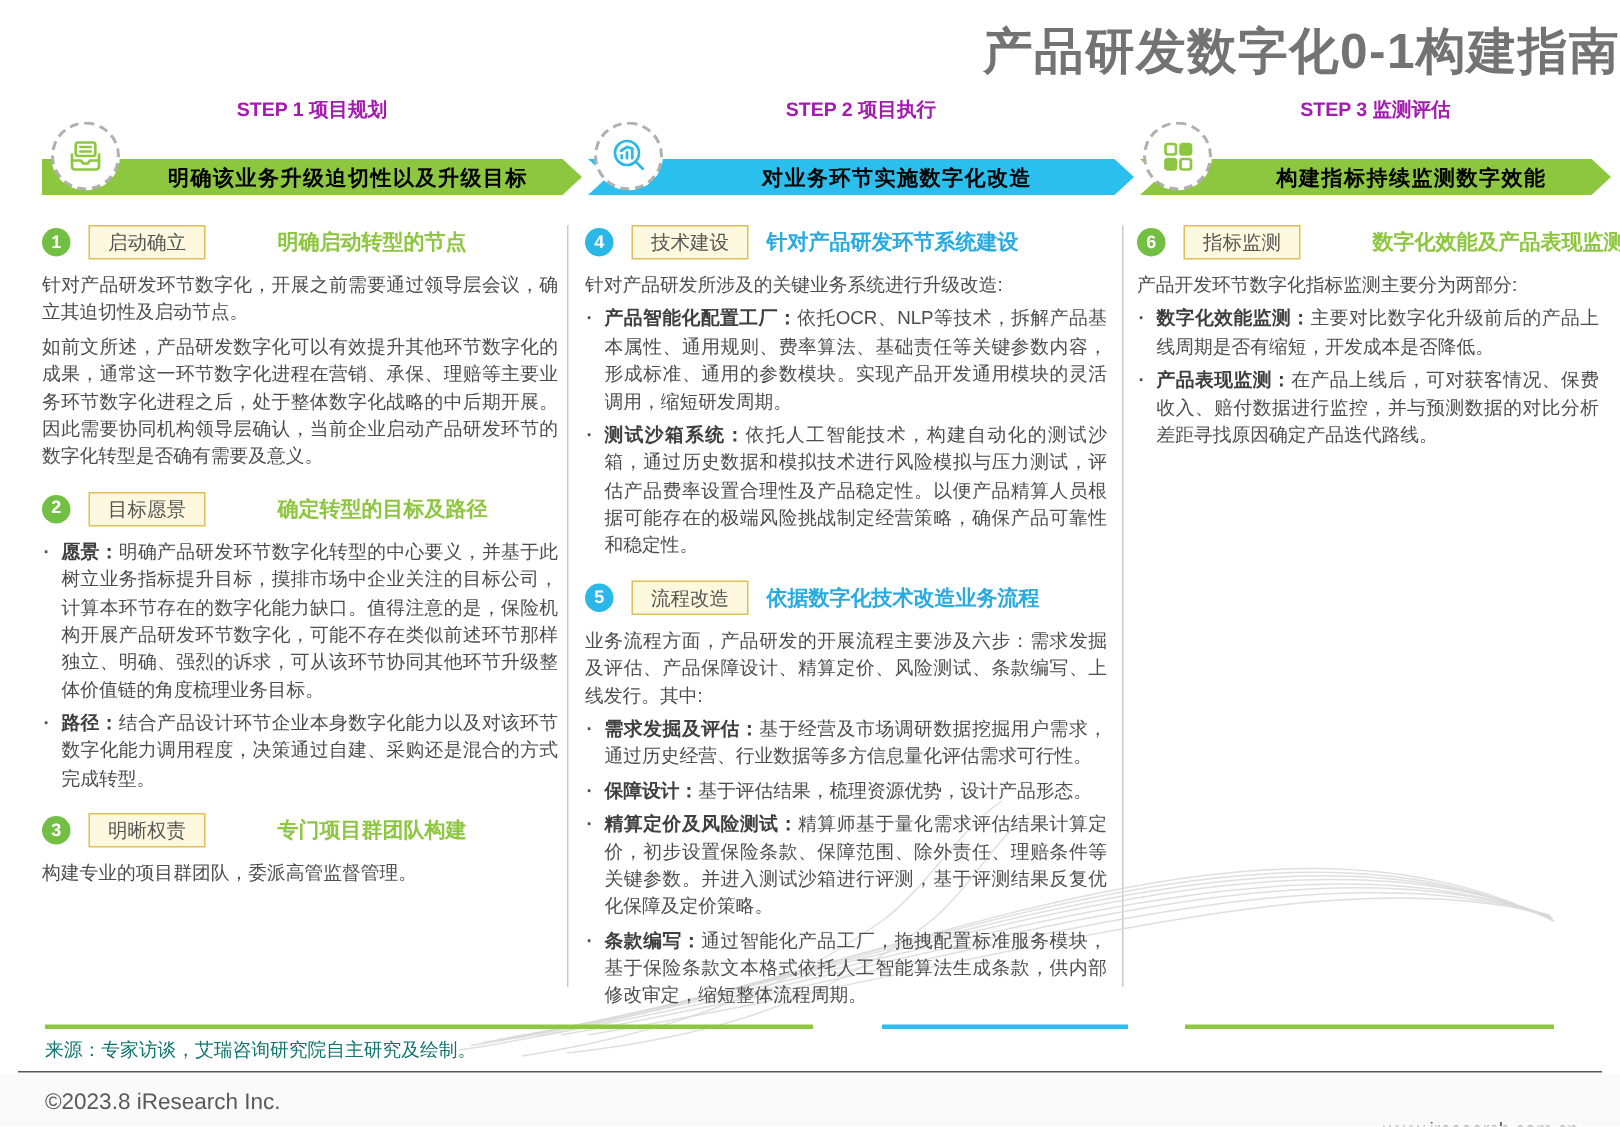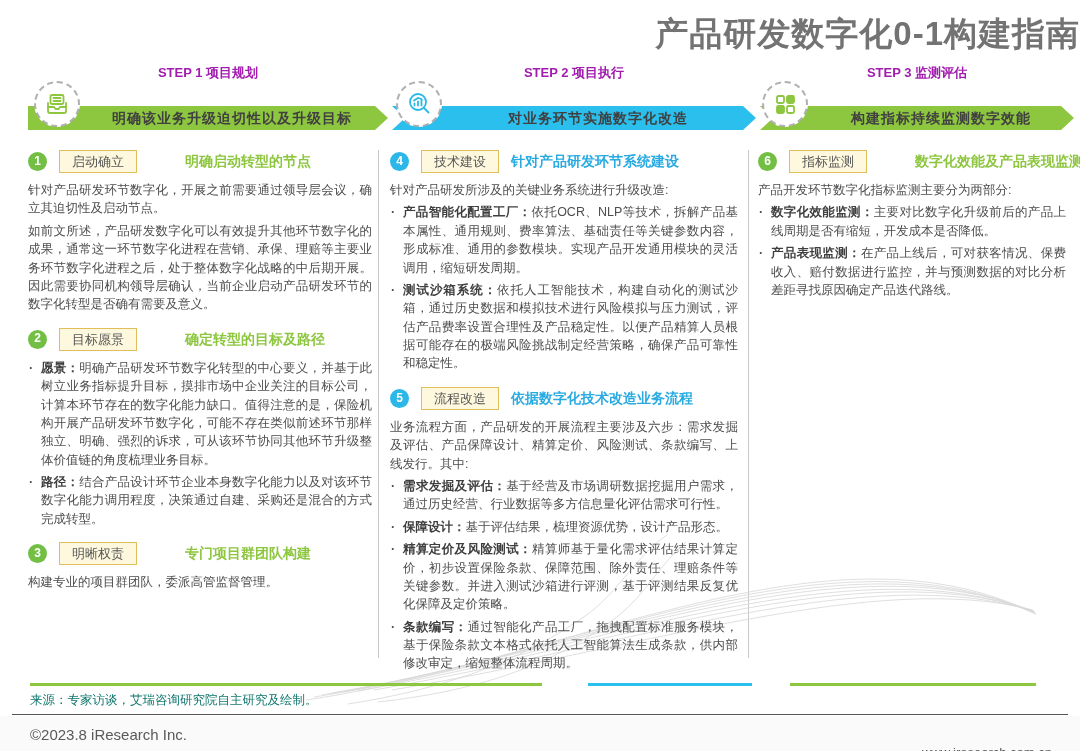--- a/index.html
+++ b/index.html
@@ -11,21 +11,21 @@
     font-size:33px;font-weight:bold;color:#737373;letter-spacing:1px;}
 
   
   .step-label{position:absolute;top:64px;height:22px;text-align:center;
     font-size:13px;font-weight:bold;color:#a21caf;}
   .step-label.s1{left:28px;width:360px;}
   .step-label.s2{left:392px;width:364px;text-align:center;}
   .step-label.s3{left:760px;width:314px;}
 
   .banner{position:absolute;top:106px;height:24px;line-height:24px;text-align:center;
-    color:#404040;font-size:14px;font-weight:bold;letter-spacing:1px;padding-left:48px;box-sizing:border-box;}
+    color:#000000;font-size:14px;font-weight:bold;letter-spacing:1px;padding-left:48px;box-sizing:border-box;}
   .banner.b1{left:28px;width:360px;background:#8dc63f;
     clip-path:polygon(0 0,calc(100% - 13px) 0,100% 50%,calc(100% - 13px) 100%,0 100%);}
   .banner.b2{left:392px;width:364px;background:#2bbfee;
     clip-path:polygon(0 0,calc(100% - 13px) 0,100% 50%,calc(100% - 13px) 100%,0 100%,13px 50%);}
   .banner.b3{left:760px;width:314px;background:#8dc63f;
     clip-path:polygon(0 0,calc(100% - 13px) 0,100% 50%,calc(100% - 13px) 100%,0 100%,13px 50%);}
 
   .step-icon{position:absolute;top:81px;width:46px;height:46px;border-radius:50%;
     background:#ffffff;border:2px dashed #b0b0b0;box-sizing:border-box;
     display:flex;align-items:center;justify-content:center;z-index:3;}

